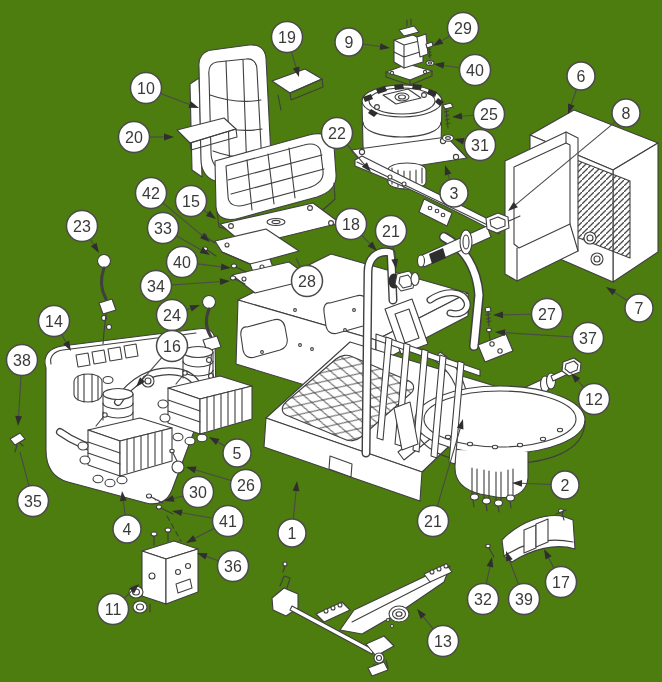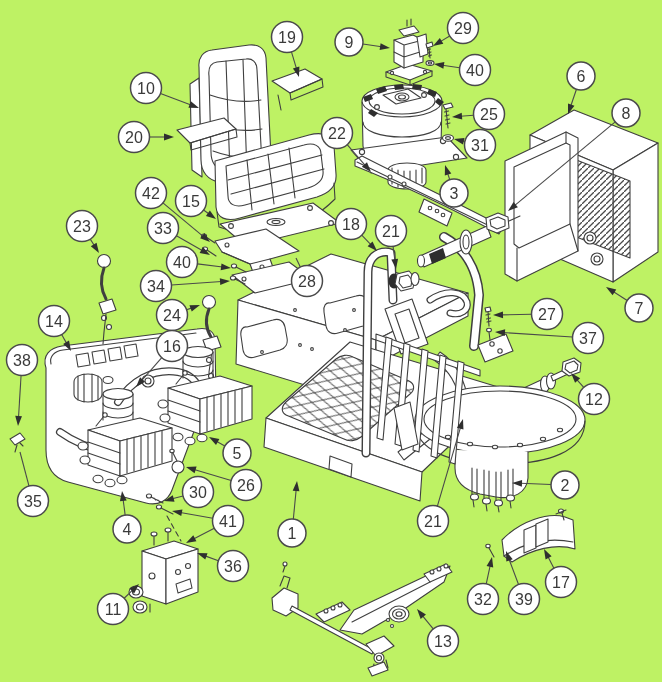--- a/index.html
+++ b/index.html
@@ -1,16 +1,16 @@
 <!DOCTYPE html>
 <html><head>
 <meta charset="utf-8">
 <style>
   html,body{margin:0;padding:0;background:#fff;}
-  .canvas{position:relative;width:662px;height:682px;background:#bef264;overflow:hidden;}
+  .canvas{position:relative;width:662px;height:682px;background:#4d7c0f;overflow:hidden;}
   .canvas svg{position:absolute;left:0;top:0;}
   .ln{fill:none;}
   .solid{fill:#2e2e2e;stroke:none;}
   .dash{fill:none;stroke-dasharray:5 4;}
   .balloon-num{font-family:"Liberation Sans",sans-serif;font-size:16px;fill:#3a3a3a;text-anchor:middle;}
 </style>
 </head>
 <body>
 
 <div class="canvas">

